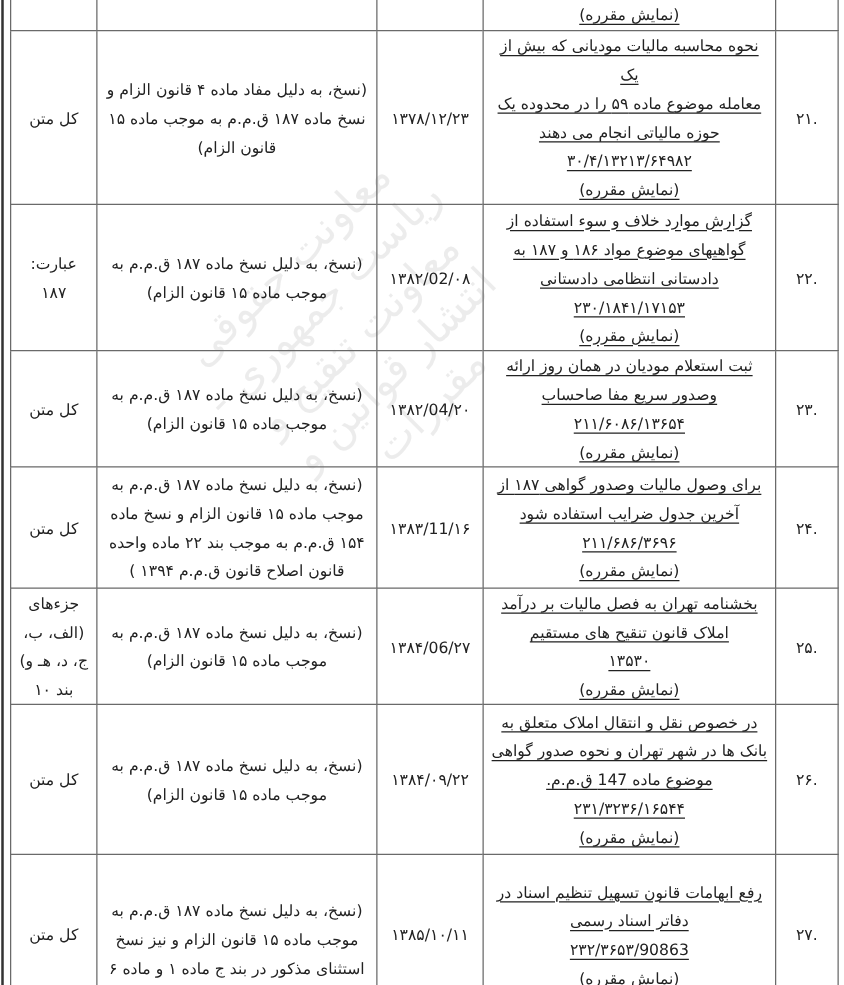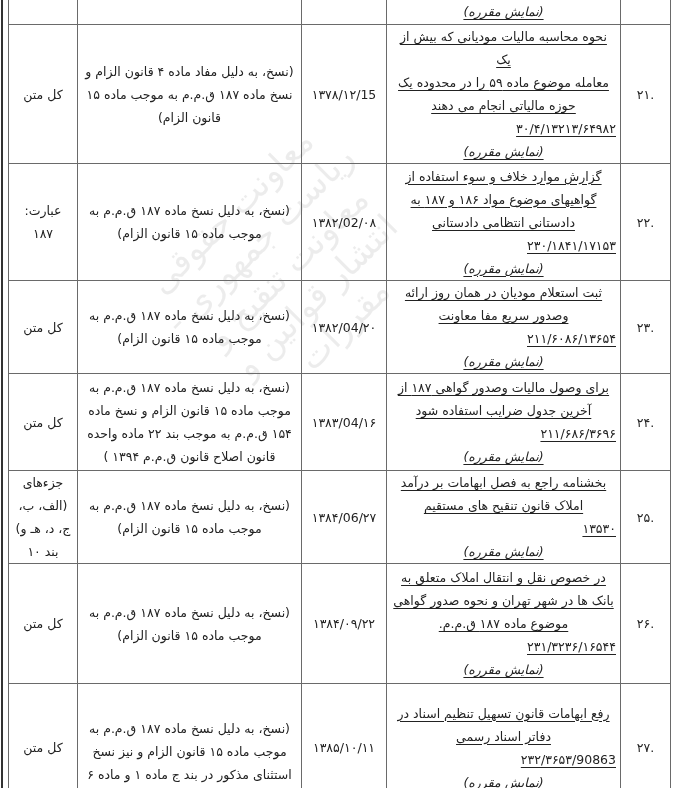--- a/index.html
+++ b/index.html
@@ -20,22 +20,22 @@
     font-size: 12.5px;
     line-height: 23px;
   }
   td.c-num { width: 41px; text-align: right; padding-right: 6px; font-size: 13px; }
   td.c-title { width: 225px; }
   td.c-date { width: 76px; font-size: 12.5px; letter-spacing: 0.5px; }
   td.c-note { width: 215px; line-height: 24px; }
   td.c-scope { width: 60px; line-height: 24px; border-radius: 10px; }
   td.top { vertical-align: top; padding-top: 3px; }
   .u { text-decoration: underline; text-underline-offset: 3px; display: block; }
-  .ref { display: block; letter-spacing: 0.5px; text-decoration: underline; text-underline-offset: 3px; text-align: right; }
-  .show { display: block; text-decoration: underline; text-underline-offset: 3px; cursor: pointer; font-style: italic; }
+  .ref { display: block; letter-spacing: 0.5px; text-decoration: underline; text-underline-offset: 3px; }
+  .show { display: block; text-decoration: underline; text-underline-offset: 3px; cursor: pointer; }
   tr.r0 td { height: 25px; }
   tr.r21 td { height: 115px; }
   tr.r22 td { height: 116px; }
   tr.r23 td { height: 88px; }
   tr.r24 td { height: 96px; }
   tr.r25 td { height: 91px; }
   tr.r26 td { height: 119px; }
   tr.r27 td { height: 125px; }
   .watermark {
     position: absolute; left: 200px; top: 150px; width: 260px; height: 320px;
@@ -67,21 +67,21 @@
 
       <tr class="r21">
         <td class="c-num">.۲۱</td>
         <td class="c-title">
           <span class="u">نحوه محاسبه مالیات مودیانی که بیش از یک</span>
           <span class="u">معامله موضوع ماده ۵۹ را در محدوده یک</span>
           <span class="u">حوزه مالیاتی انجام می دهند</span>
           <span class="ref">۳۰/۴/۱۳۲۱۳/۶۴۹۸۲</span>
           <span class="show">(نمایش مقرره)</span>
         </td>
-        <td class="c-date">۱۳۷۸/۱۲/15</td>
+        <td class="c-date">۱۳۷۸/۱۲/۲۳</td>
         <td class="c-note">(نسخ، به دلیل مفاد ماده ۴ قانون الزام و نسخ ماده ۱۸۷ ق.م.م  به موجب ماده ۱۵ قانون الزام)</td>
         <td class="c-scope">کل متن</td>
       </tr>
 
       <tr class="r22">
         <td class="c-num">.۲۲</td>
         <td class="c-title">
           <span class="u">گزارش موارد خلاف و سوء استفاده از</span>
           <span class="u">گواهیهای موضوع مواد ۱۸۶ و ۱۸۷ به</span>
           <span class="u">دادستانی انتظامی دادستانی</span>
@@ -90,61 +90,61 @@
         </td>
         <td class="c-date">۱۳۸۲/02/۰۸</td>
         <td class="c-note">(نسخ، به دلیل نسخ ماده ۱۸۷ ق.م.م به موجب ماده ۱۵ قانون الزام)</td>
         <td class="c-scope">عبارت: ۱۸۷</td>
       </tr>
 
       <tr class="r23">
         <td class="c-num">.۲۳</td>
         <td class="c-title">
           <span class="u">ثبت استعلام مودیان در همان روز ارائه</span>
-          <span class="u">وصدور سریع مفا معاونت</span>
+          <span class="u">وصدور سریع مفا صاحساب</span>
           <span class="ref">۲۱۱/۶۰۸۶/۱۳۶۵۴</span>
           <span class="show">(نمایش مقرره)</span>
         </td>
         <td class="c-date">۱۳۸۲/04/۲۰</td>
         <td class="c-note">(نسخ، به دلیل نسخ ماده ۱۸۷ ق.م.م  به موجب ماده ۱۵ قانون الزام)</td>
         <td class="c-scope">کل متن</td>
       </tr>
 
       <tr class="r24">
         <td class="c-num">.۲۴</td>
         <td class="c-title">
           <span class="u">برای وصول مالیات وصدور گواهی ۱۸۷ از</span>
           <span class="u">آخرین جدول ضرایب استفاده شود</span>
           <span class="ref">۲۱۱/۶۸۶/۳۶۹۶</span>
           <span class="show">(نمایش مقرره)</span>
         </td>
-        <td class="c-date top">۱۳۸۳/04/۱۶</td>
+        <td class="c-date top">۱۳۸۳/11/۱۶</td>
         <td class="c-note top">(نسخ، به دلیل نسخ ماده ۱۸۷ ق.م.م  به موجب ماده ۱۵ قانون الزام و نسخ ماده ۱۵۴ ق.م.م به موجب بند ۲۲ ماده واحده قانون اصلاح قانون ق.م.م ۱۳۹۴ )</td>
         <td class="c-scope top">کل متن</td>
       </tr>
 
       <tr class="r25">
         <td class="c-num">.۲۵</td>
         <td class="c-title">
-          <span class="u">بخشنامه راجع به فصل ابهامات بر درآمد</span>
+          <span class="u">بخشنامه تهران به فصل مالیات بر درآمد</span>
           <span class="u">املاک قانون تنقیح های مستقیم</span>
           <span class="ref">۱۳۵۳۰</span>
           <span class="show">(نمایش مقرره)</span>
         </td>
         <td class="c-date">۱۳۸۴/06/۲۷</td>
         <td class="c-note">(نسخ، به دلیل نسخ ماده ۱۸۷ ق.م.م  به موجب ماده ۱۵ قانون الزام)</td>
         <td class="c-scope">جزءهای (الف، ب، ج، د، هـ و) بند ۱۰</td>
       </tr>
 
       <tr class="r26">
         <td class="c-num">.۲۶</td>
         <td class="c-title">
           <span class="u">در خصوص نقل و انتقال املاک متعلق به</span>
           <span class="u">بانک ها در شهر تهران و نحوه صدور گواهی</span>
-          <span class="u">موضوع ماده ۱۸۷ ق.م.م.</span>
+          <span class="u">موضوع ماده 147 ق.م.م.</span>
           <span class="ref">۲۳۱/۳۲۳۶/۱۶۵۴۴</span>
           <span class="show">(نمایش مقرره)</span>
         </td>
         <td class="c-date">۱۳۸۴/۰۹/۲۲</td>
         <td class="c-note">(نسخ، به دلیل نسخ ماده ۱۸۷ ق.م.م  به موجب ماده ۱۵ قانون الزام)</td>
         <td class="c-scope">کل متن</td>
       </tr>
 
       <tr class="r27">
         <td class="c-num top">.۲۷</td>

